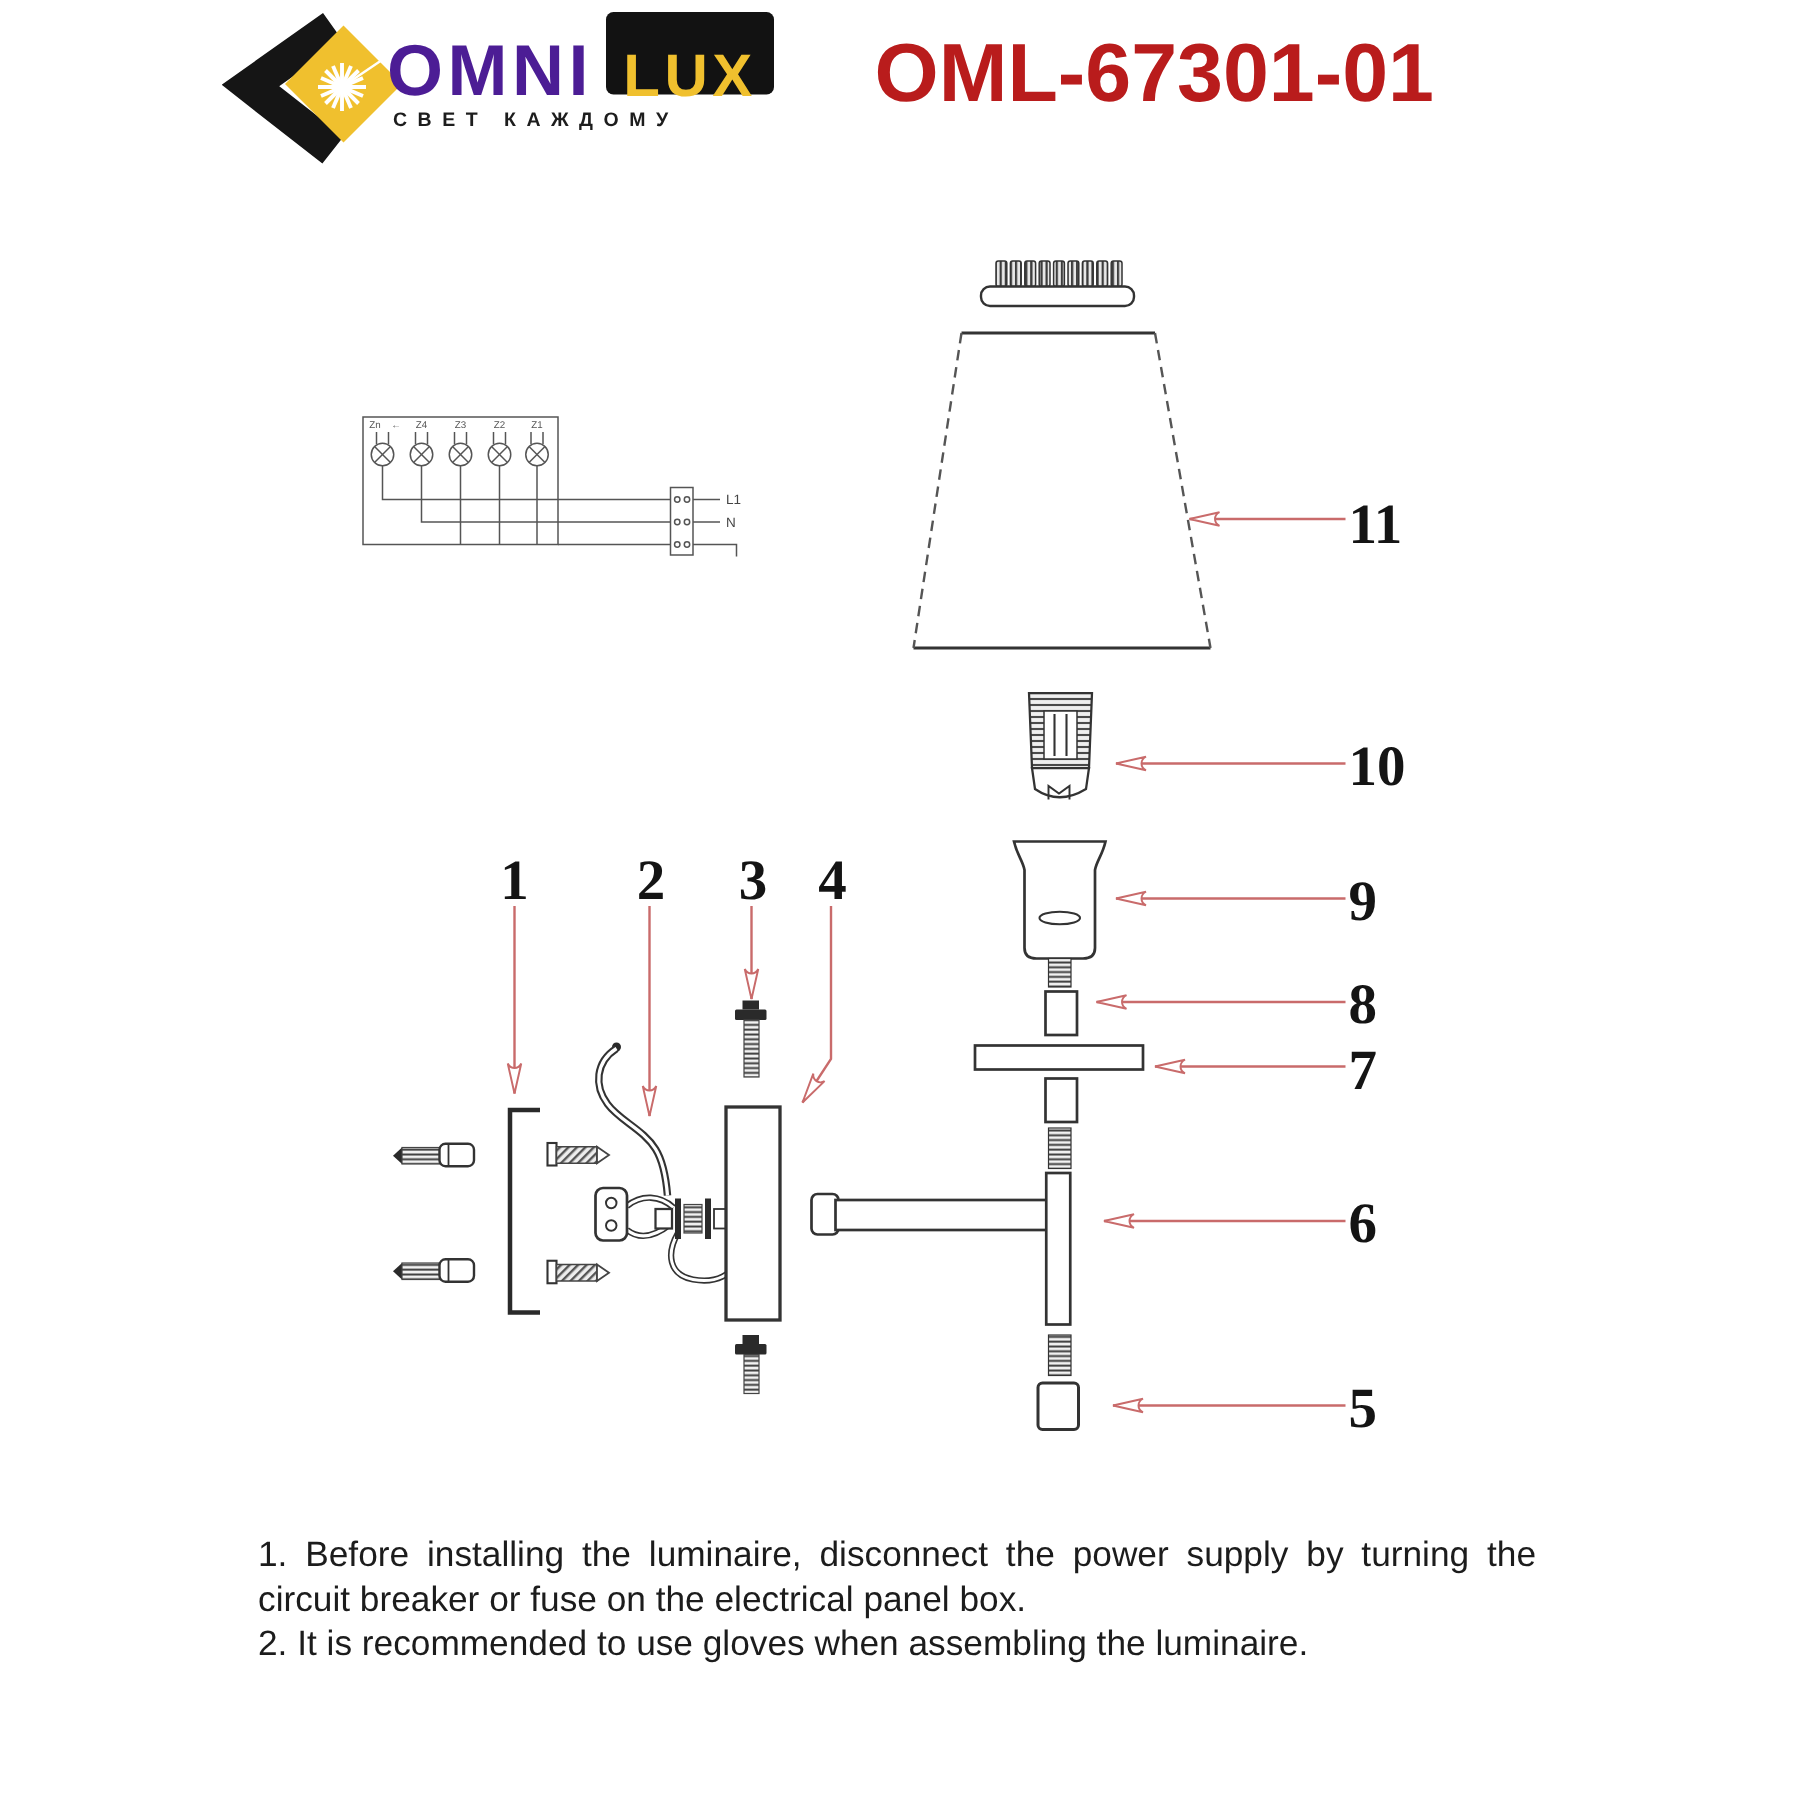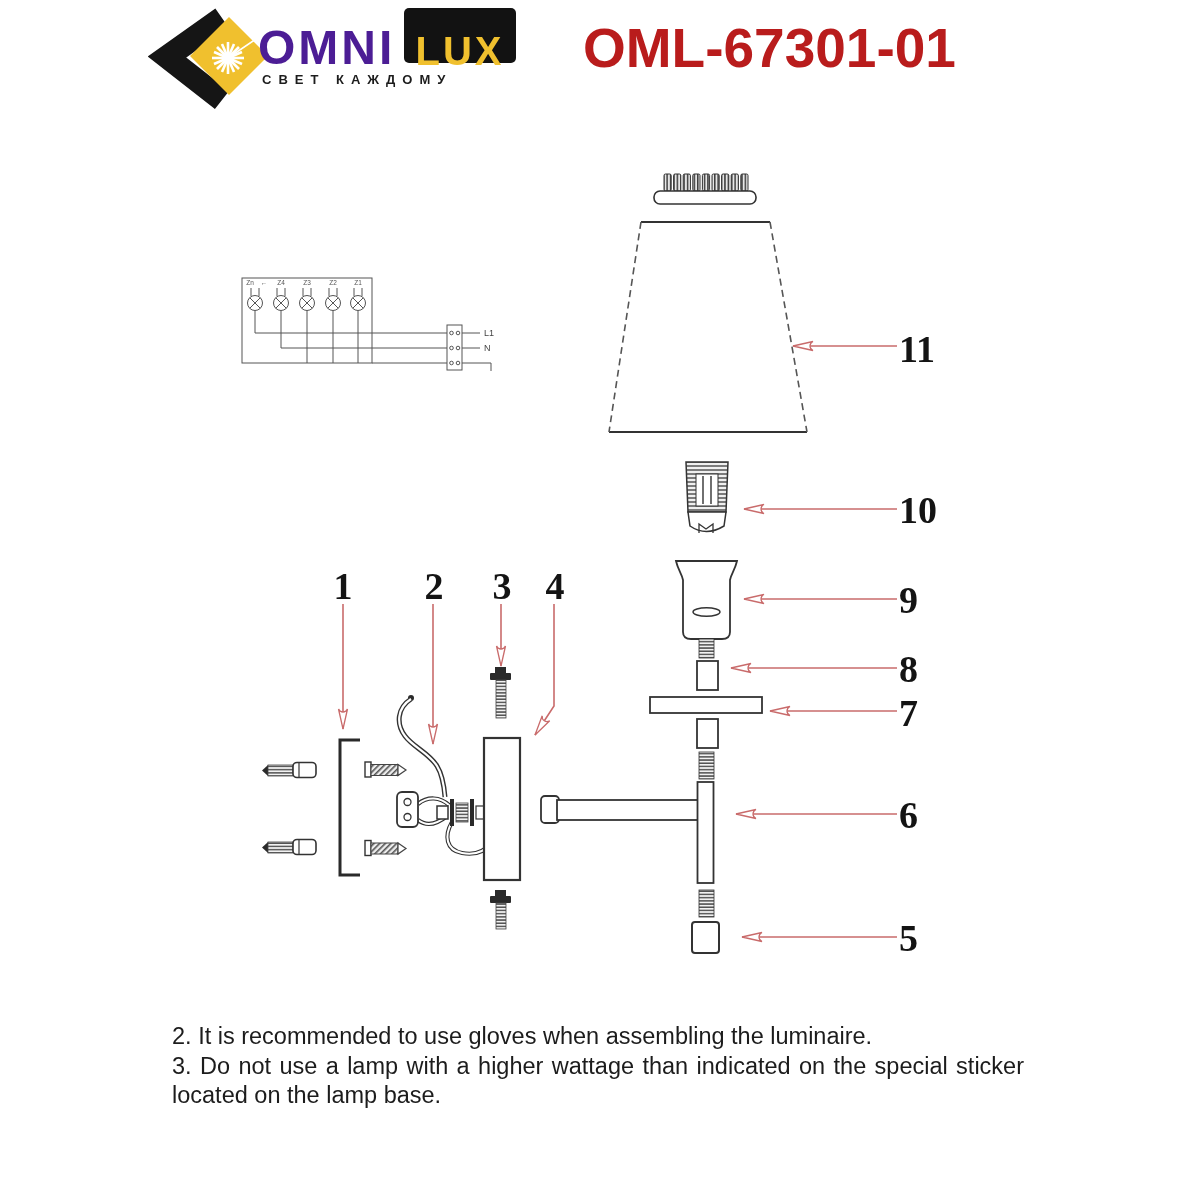--- a/index.html
+++ b/index.html
@@ -293,17 +293,17 @@
       <text class="callout" x="899" y="828">6</text>
       <text class="callout" x="899" y="726">7</text>
       <text class="callout" x="899" y="682">8</text>
       <text class="callout" x="899" y="613">9</text>
       <text class="callout" x="899" y="523">10</text>
       <text class="callout" x="899" y="362">11</text>
     </g>
   </svg>
 
   <div id="instructions">
+    <p>1. Before installing the luminaire, disconnect the power supply by turning the circuit breaker or fuse on the electrical panel box.</p>
     <p>2. It is recommended to use gloves when assembling the luminaire.</p>
-    <p>3. Do not use a lamp with a higher wattage than indicated on the special sticker located on the lamp base.</p>
   </div>
 
 </div>
 
 </body></html>

